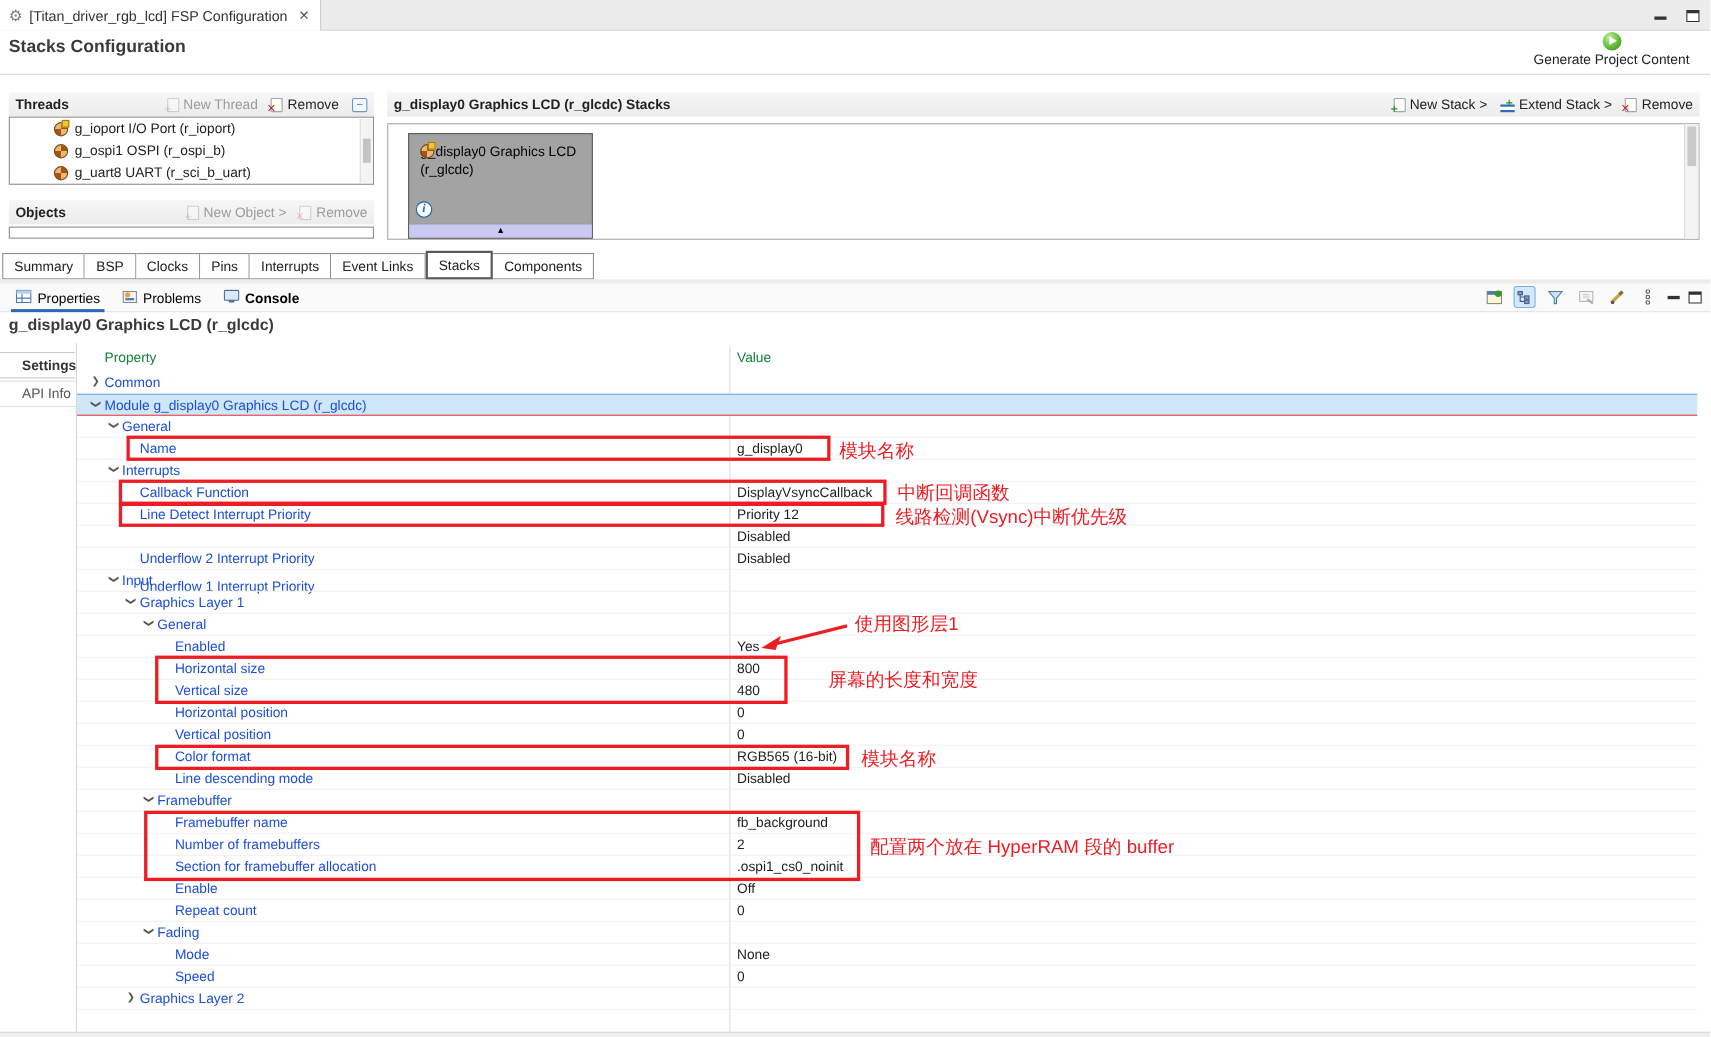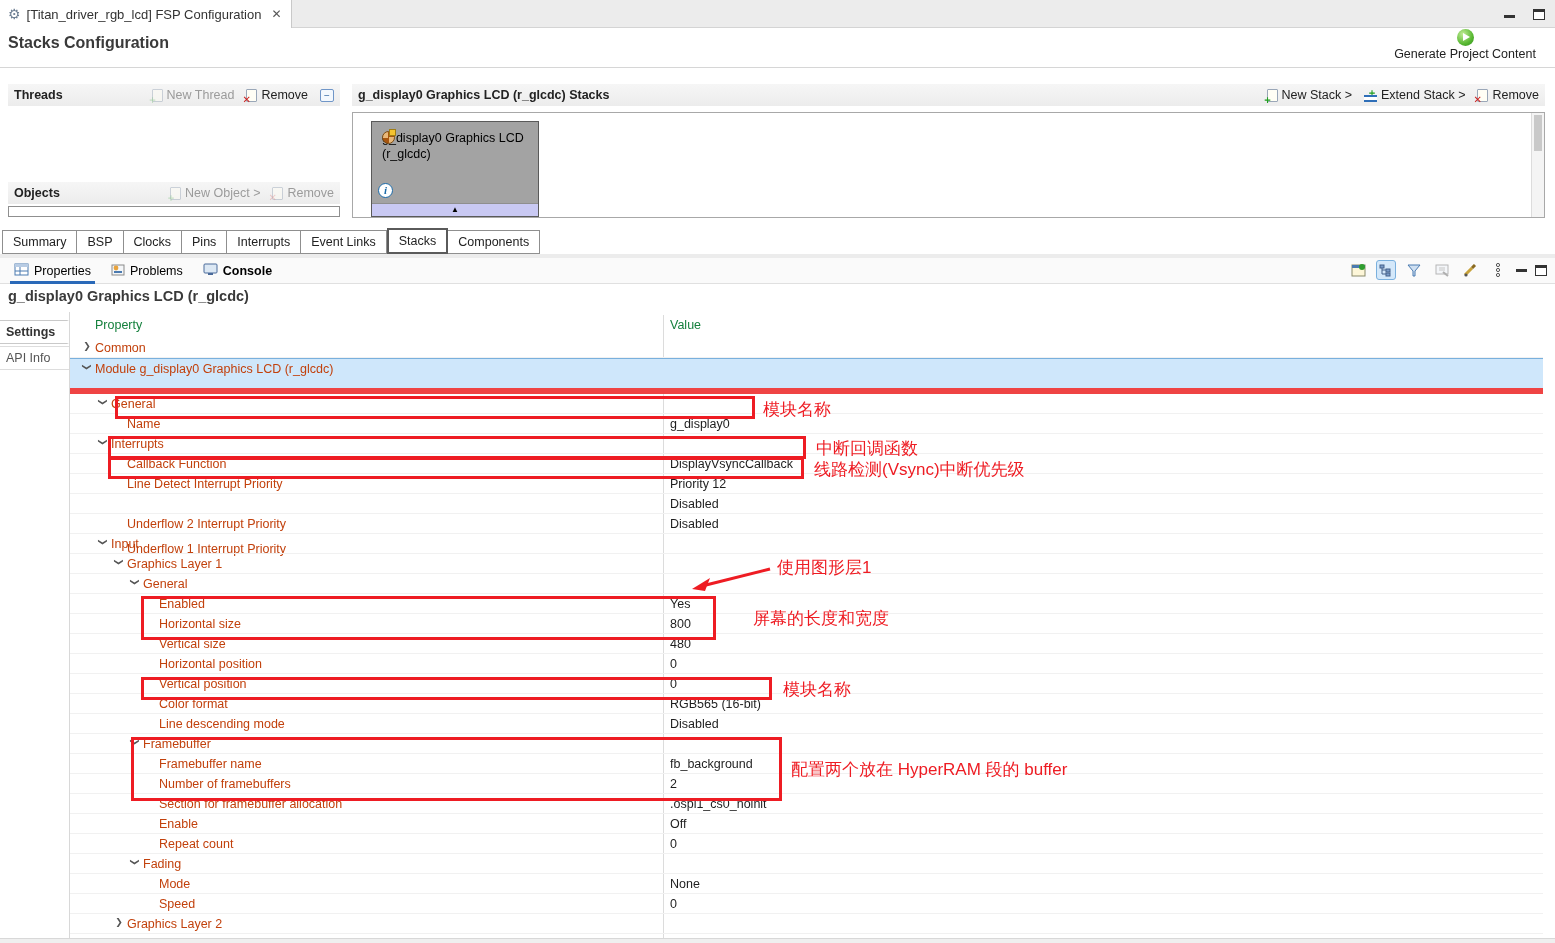--- a/index.html
+++ b/index.html
@@ -100,36 +100,36 @@
   .view-tools { position:absolute; right:8px; top:2px; display:flex; align-items:center; gap:8px; }
   .tool { width:20px; height:20px; display:flex; align-items:center; justify-content:center; cursor:pointer; }
   .tool.boxed { background:#d4e8fa; border:1px solid #7ab0de; border-radius:3px; }
   .tool.dim { opacity:.45; }
 
   
   .module-titlebar { position:absolute; left:0; top:284px; width:1555px; height:28px; background:#fff; }
   .module-title { position:absolute; left:8px; top:4px; font-size:14.5px; font-weight:bold; color:#3a3a3a; }
   .side-tabs { position:absolute; left:0; top:312px; width:70px; height:631px; background:#fff; border-right:1px solid #d8d8d8; }
   .side-tab { height:24px; border-top:1px solid #c9c9c9; border-bottom:1px solid #c9c9c9; margin-top:8px;
-    display:flex; align-items:center; padding-left:6px; font-size:12.5px; color:#333; cursor:pointer; background:#fff; }
+    display:flex; align-items:center; padding-left:20px; font-size:12.5px; color:#333; cursor:pointer; background:#fff; }
   .side-tab.active { font-weight:bold; border-right:2px solid #fff; }
   .side-tab + .side-tab { margin-top:2px; border-top:1px solid #dddddd; border-bottom:1px solid #dddddd; color:#555; }
 
   .prop-table { position:absolute; left:70px; top:312px; width:1473px; height:626px; background:#fff; }
   .col-divider { position:absolute; left:593px; top:3px; width:1px; height:623px; background:#dcdcdc; }
   .prop-head { position:absolute; left:0; top:0; width:100%; height:26px; font-size:12.5px; color:#15803d; }
   .prop-head .c1 { position:absolute; left:25px; top:6px; }
   .prop-head .c2 { position:absolute; left:600px; top:6px; }
   #rows { position:absolute; left:0; top:26px; width:100%; }
   .prow { position:relative; height:20px; border-bottom:1px solid #f1f1f1; font-size:12.5px; cursor:default; }
   .prow .arrow { position:absolute; top:3px; font-size:9px; color:#555; width:12px; text-align:center; }
   .prow .arrow.exp { transform:rotate(90deg); }
-  .prow .lbl { position:absolute; top:2.5px; color:#c2410c; white-space:nowrap; }
+  .prow .lbl { position:absolute; top:2.5px; color:#1d4ed8; white-space:nowrap; }
   .prow .val { position:absolute; left:600px; top:2.5px; color:#1e1e1e; white-space:nowrap; }
-  .prow.selected { background:#cfe7fb; border-top:1px solid #79b0dd; border-bottom:6px solid #ef4444; height:36px; }
+  .prow.selected { background:#cfe7fb; border-top:1px solid #79b0dd; border-bottom:1px solid #ef4444; height:20px; }
   .bottom-strip { position:absolute; left:0; top:938px; width:1555px; height:5px; background:#efefef; border-top:1px solid #d8d8d8; }
 
   
   .overlay { position:absolute; left:0; top:0; width:1555px; height:943px; pointer-events:none; }
   .red-box { position:absolute; border:3px solid #ee1c23; }
   .red-note { position:absolute; color:#ee1c23; font-size:17px; white-space:nowrap; }
 </style>
 </head>
 <body>
 
@@ -165,20 +165,39 @@
         <span>New Thread</span>
       </span>
       <span class="hd-btn">
         <span class="icon-doc">
             <span class="badge red">✕</span>
           </span>
         <span>Remove</span>
       </span>
       <span class="collapse-box">−</span>
     </span>
+  </div>
+  <div class="threads-list">
+    <div id="thread-items">
+        <div class="thread-item">
+          <span class="mod-icon flag"></span>
+          <span>g_ioport I/O Port (r_ioport)</span>
+        </div>
+        <div class="thread-item">
+          <span class="mod-icon"></span>
+          <span>g_ospi1 OSPI (r_ospi_b)</span>
+        </div>
+        <div class="thread-item">
+          <span class="mod-icon"></span>
+          <span>g_uart8 UART (r_sci_b_uart)</span>
+        </div>
+      </div>
+    <div class="threads-scroll">
+        <div class="thumb"></div>
+      </div>
   </div>
 
   <div class="panel-hd objects-panel-hd">
     <span class="ttl">Objects</span>
     <span class="hd-actions">
       <span class="hd-btn disabled">
         <span class="icon-doc">
             <span class="badge green">＋</span>
           </span>
         <span>New Object &gt;</span>

